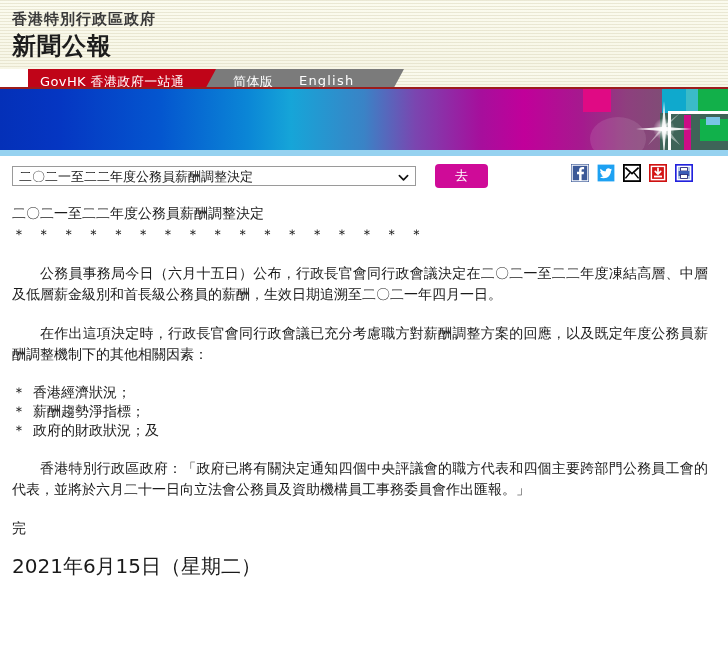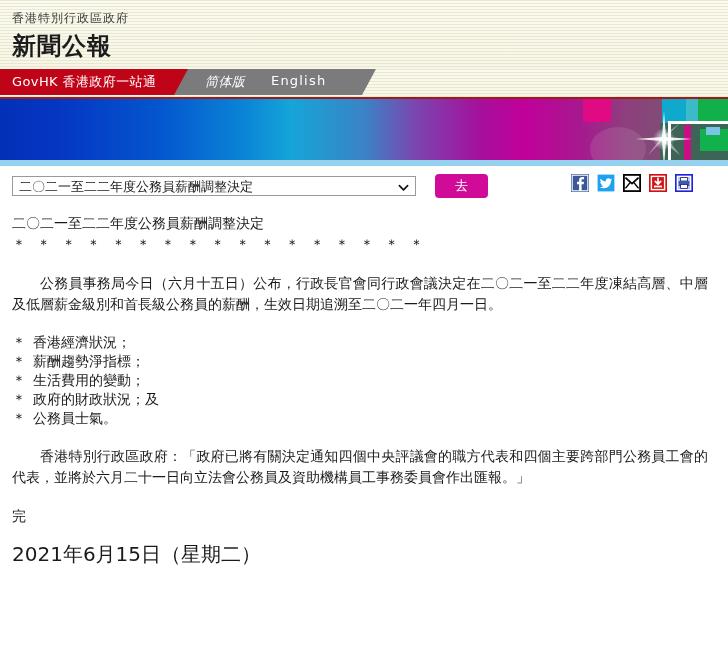--- a/index.html
+++ b/index.html
@@ -21,45 +21,46 @@
         rgba(220,216,190,.55) 0px,
         rgba(220,216,190,.55) 1px,
         rgba(255,255,248,0) 1px,
         rgba(255,255,248,0) 3px
       ),
       linear-gradient(to bottom,#fbfbef 0%,#f7f6e6 100%);
     overflow:hidden;
   }
   .hdr-line1{
     position:absolute;left:12px;top:10px;
-    font-size:12px;font-weight:normal;color:#3a3a3a;
+    font-size:15px;font-weight:bold;color:#3a3a3a;
     letter-spacing:1px;
     font-family:"DejaVu Sans","Liberation Sans",sans-serif;
   }
   .hdr-line2{
     position:absolute;left:12px;top:30px;
     font-size:24px;font-weight:bold;color:#1c1c1c;
     letter-spacing:1px;
     font-family:Liberation Mono, monospace;
   }
 
   
   .navbar{
     position:relative;
-    height:28px;
+    height:18px;
     background:
       repeating-linear-gradient(
         to bottom,
         rgba(220,216,190,.55) 0px,
         rgba(220,216,190,.55) 1px,
         rgba(255,255,248,0) 1px,
         rgba(255,255,248,0) 3px
       ),
       linear-gradient(to bottom,#fbfbef 0%,#f7f6e6 100%);
     overflow:hidden;
+    margin-left:28px;
   }
   .nav-gray{
     position:absolute;left:0;top:0;height:26px;width:376px;
     background:#7b7b7b;
     clip-path:polygon(0 0, 376px 0, 362px 26px, 0 26px);
   }
   .nav-red{
     position:absolute;left:0;top:0;height:26px;width:188px;
     background:#c00418;
     clip-path:polygon(0 0, 188px 0, 174px 26px, 0 26px);
@@ -67,21 +68,20 @@
   .nav-govhk{
     position:absolute;left:12px;top:4px;
     font-size:13px;color:#ffffff;
     letter-spacing:.4px;white-space:nowrap;
     font-family:"DejaVu Sans","Liberation Sans",sans-serif;
   }
   .nav-sc{
     position:absolute;left:205px;top:4px;
     font-size:13px;color:#ffffff;white-space:nowrap;
     letter-spacing:.4px;
-    font-style:italic;
   }
   .nav-en{
     position:absolute;left:271px;top:4px;
     font-size:13px;color:#ffffff;white-space:nowrap;
     letter-spacing:1.2px;
   }
 
   
   .banner{
     position:relative;height:67px;width:728px;overflow:hidden;
@@ -328,27 +328,26 @@
       <rect x="5.6" y="10.4" width="6.8" height="4" fill="#ffffff" stroke="#1a1a6e" stroke-width="0.8"></rect>
     </svg>
   </div>
 </div>
 
 <div class="article">
   <p class="a-title">二〇二一至二二年度公務員薪酬調整決定</p>
   <p class="a-stars">＊ ＊ ＊ ＊ ＊ ＊ ＊ ＊ ＊ ＊ ＊ ＊ ＊ ＊ ＊ ＊ ＊</p>
 
   <p class="a-para">公務員事務局今日（六月十五日）公布，行政長官會同行政會議決定在二〇二一至二二年度凍結高層、中層及低層薪金級別和首長級公務員的薪酬，生效日期追溯至二〇二一年四月一日。</p>
+  <p class="a-para">在作出這項決定時，行政長官會同行政會議已充分考慮職方對薪酬調整方案的回應，以及既定年度公務員薪酬調整機制下的其他相關因素：</p>
 
   <ul class="a-list">
     <li><span class="bullet">＊</span><span>香港經濟狀況；</span></li>
     <li><span class="bullet">＊</span><span>薪酬趨勢淨指標；</span></li>
-    <li><span class="bullet">＊</span><span>生活費用的變動；</span></li>
     <li><span class="bullet">＊</span><span>政府的財政狀況；及</span></li>
-    <li><span class="bullet">＊</span><span>公務員士氣。</span></li>
   </ul>
 
   <p class="a-para">香港特別行政區政府：「政府已將有關決定通知四個中央評議會的職方代表和四個主要跨部門公務員工會的代表，並將於六月二十一日向立法會公務員及資助機構員工事務委員會作出匯報。」</p>
 
   <p class="a-end">完</p>
 
   <p class="a-date">2021年6月15日（星期二）</p>
 </div>
 
 </body></html>

